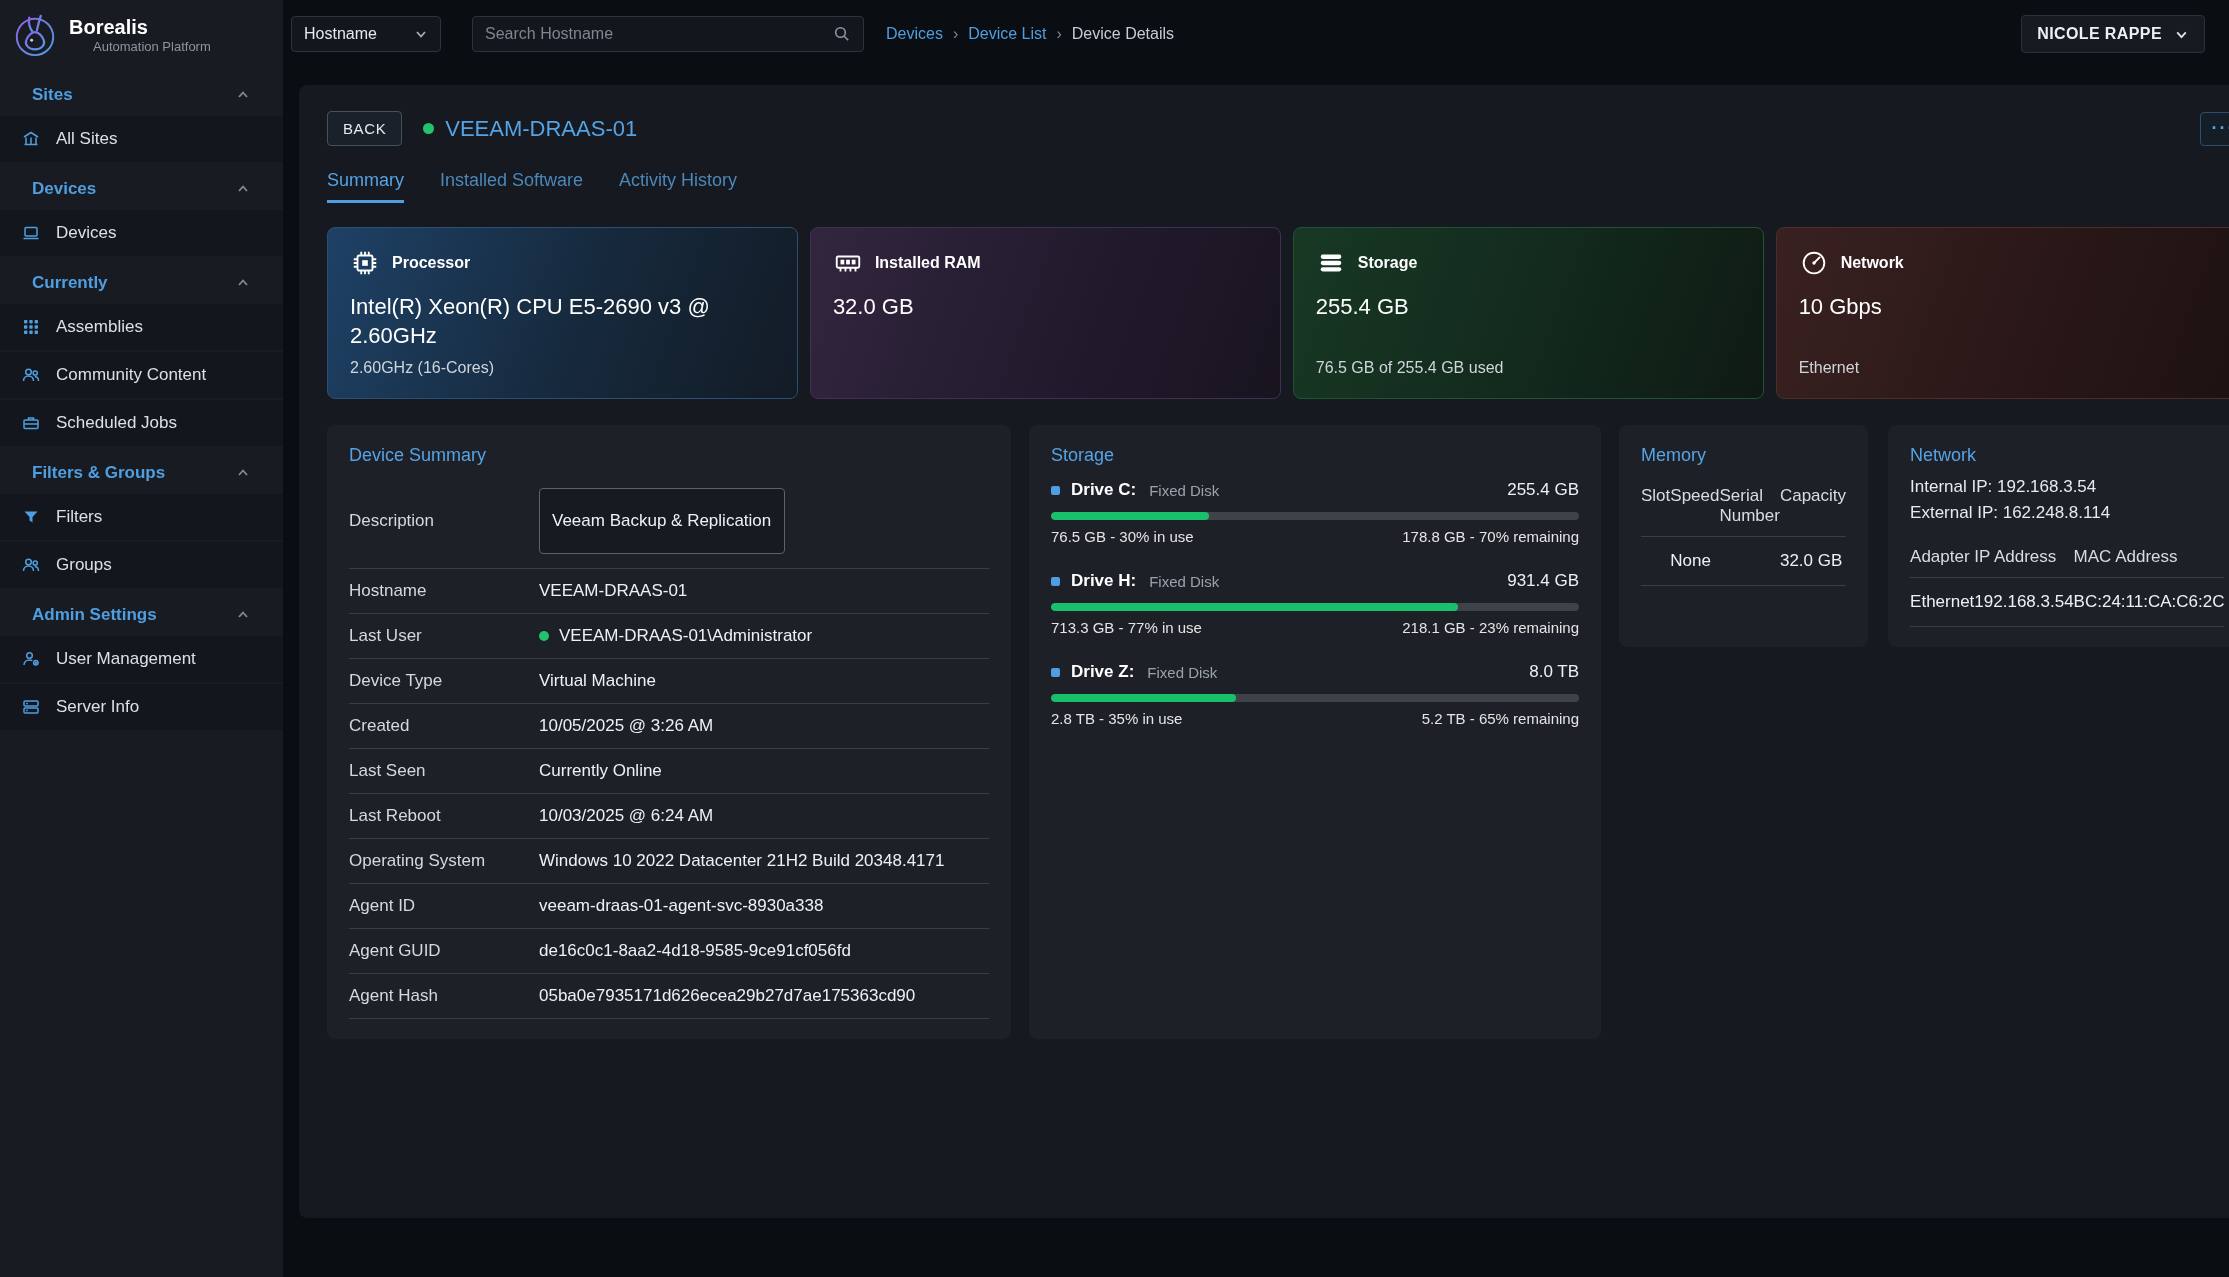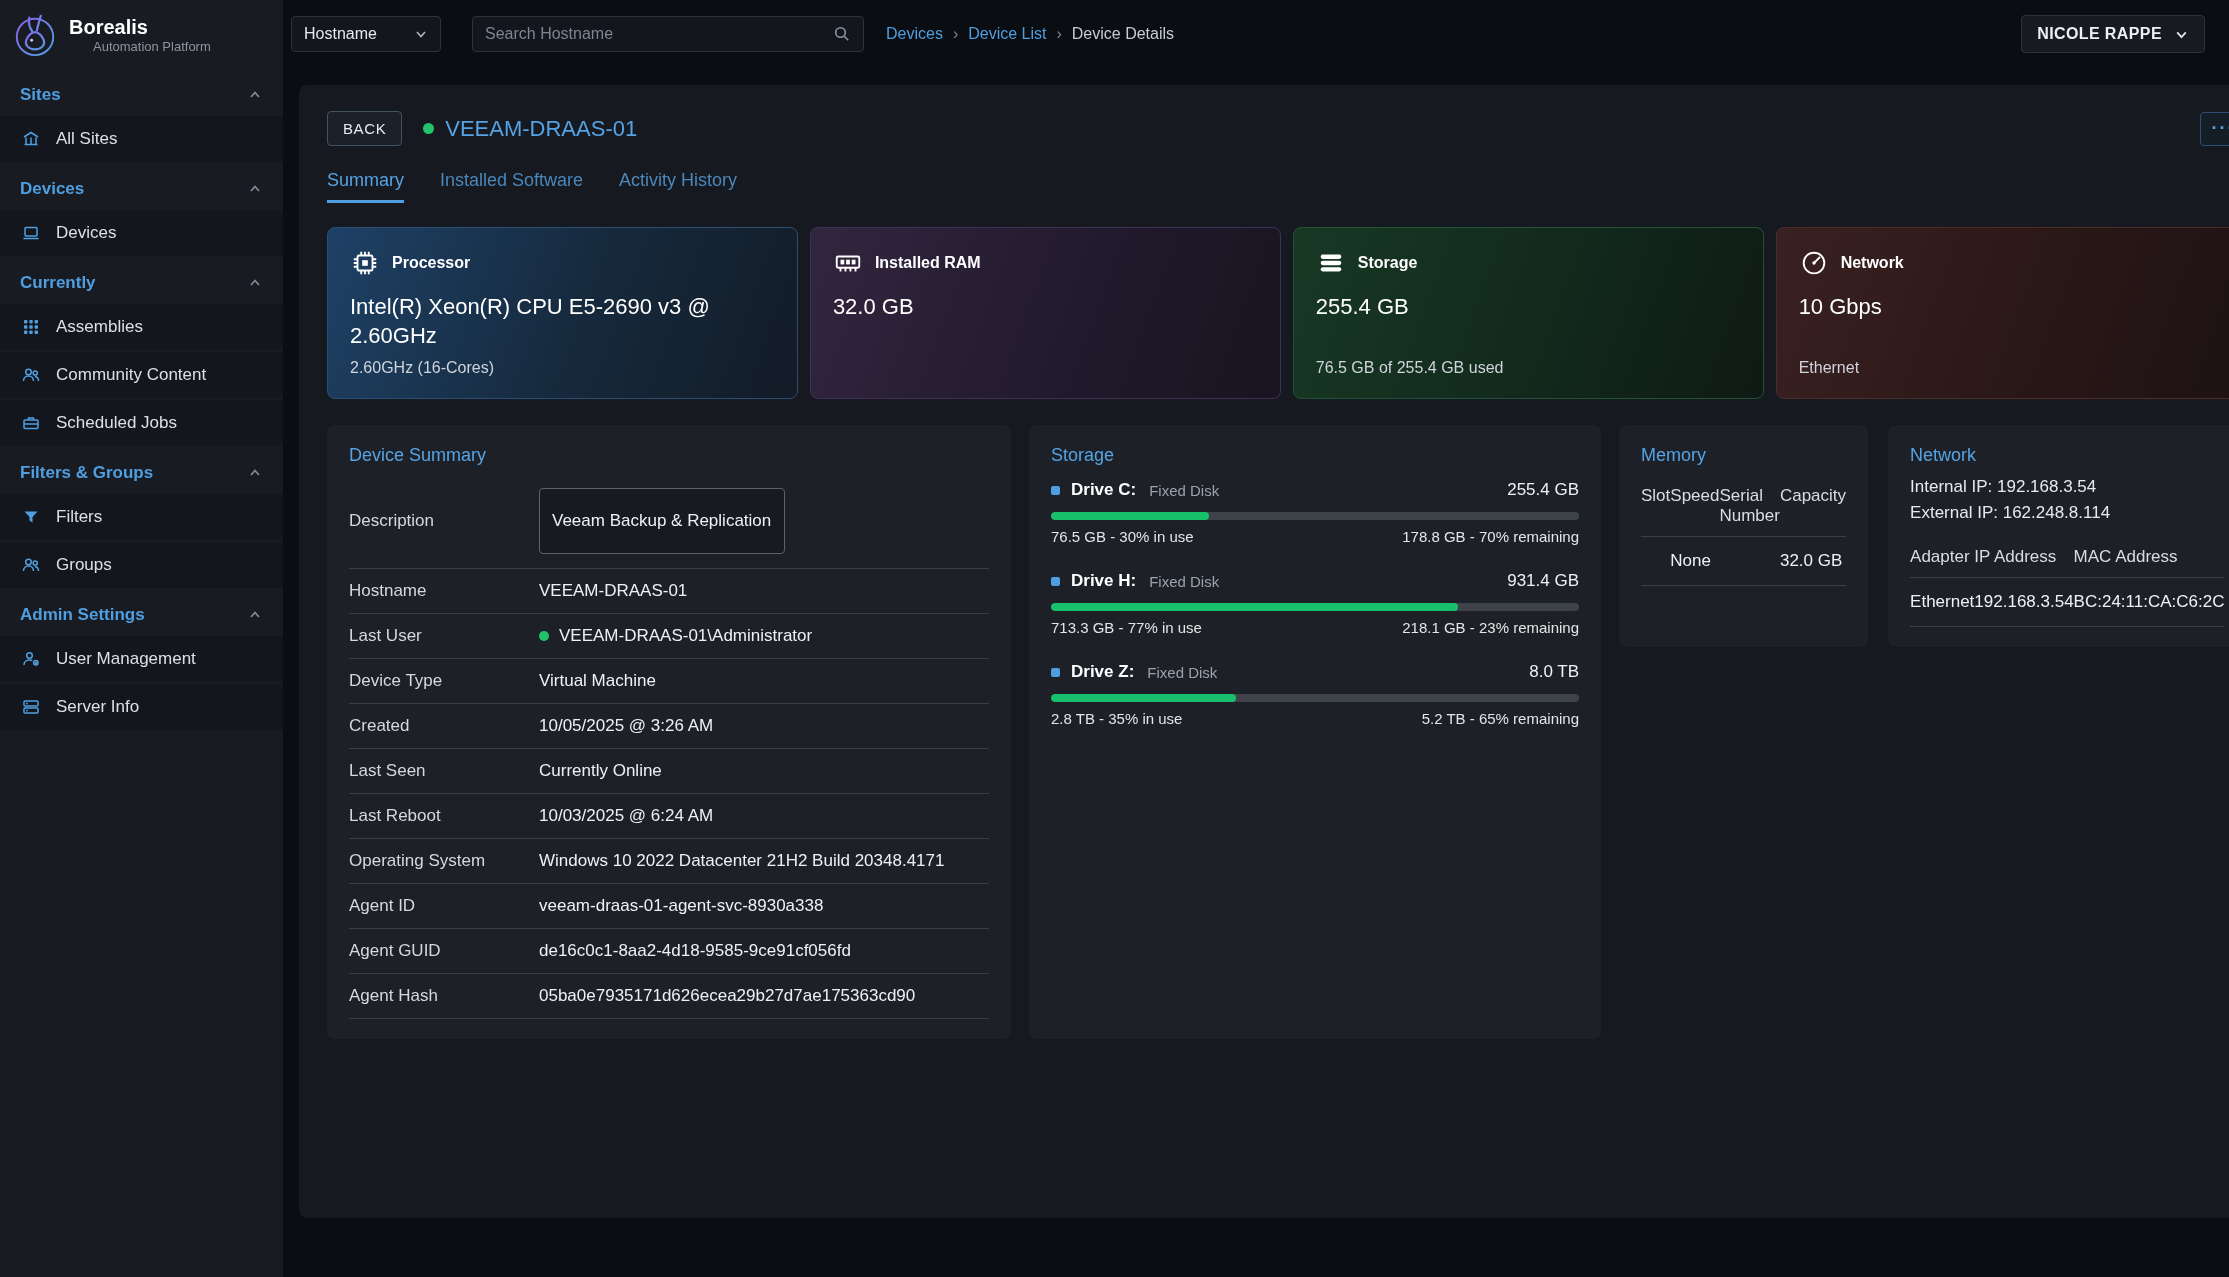--- a/index.html
+++ b/index.html
@@ -9,21 +9,21 @@
     background:#0a0d12; color:#e6e9ed; overflow:hidden;
   }
   .app { display:flex; width:100%; height:100%; }
 
   
   .sidebar { width:283px; flex:none; background:#181b22; display:flex; flex-direction:column; }
   .logo { height:70px; display:flex; align-items:center; gap:11px; padding:0 12px; flex:none; }
   .brand-name { font-size:20px; font-weight:bold; color:#ffffff; line-height:1.15; }
   .brand-sub { font-size:13px; color:#8d949d;margin-left:24px; }
   .section-header { display:flex; align-items:center; justify-content:space-between;
-    padding:15px 20px 11px; color:#4f9fe0; font-size:17px; font-weight:bold; cursor:pointer; }
+    padding:15px 32px 11px; color:#4f9fe0; font-size:17px; font-weight:bold; cursor:pointer; }
   .nav-item { height:46px; display:flex; align-items:center; gap:14px; padding:0 20px;
     background:#13161c; margin-bottom:2px; color:#dbe0e6; font-size:17px; cursor:pointer; }
   .nav-icon { width:22px; height:22px; flex:none; display:flex; align-items:center; justify-content:center; }
 
   
   .main { flex:1; display:flex; flex-direction:column; min-width:0; }
   .topbar { height:68px; flex:none; display:flex; align-items:center; padding:0 24px 0 8px; }
   .select { width:150px; height:36px; background:#13161c; border:1px solid #2e333b; border-radius:4px;
     display:flex; align-items:center; justify-content:space-between; padding:0 12px;
     color:#e6e9ed; font-size:16px; cursor:pointer; }

